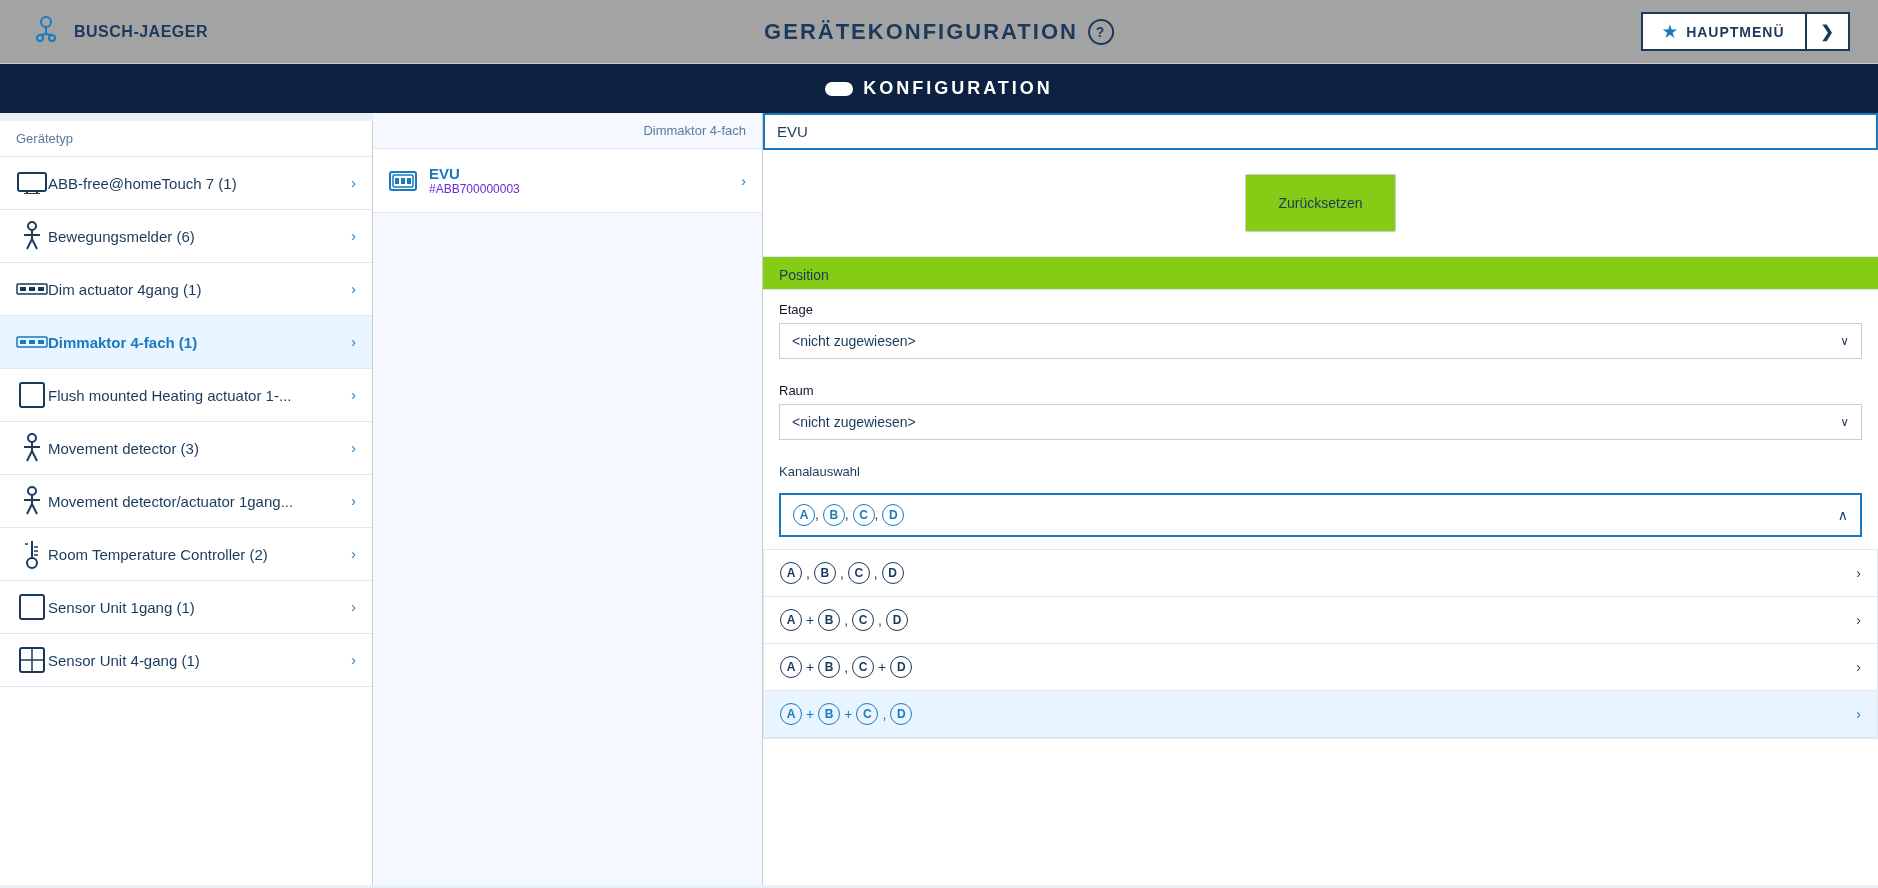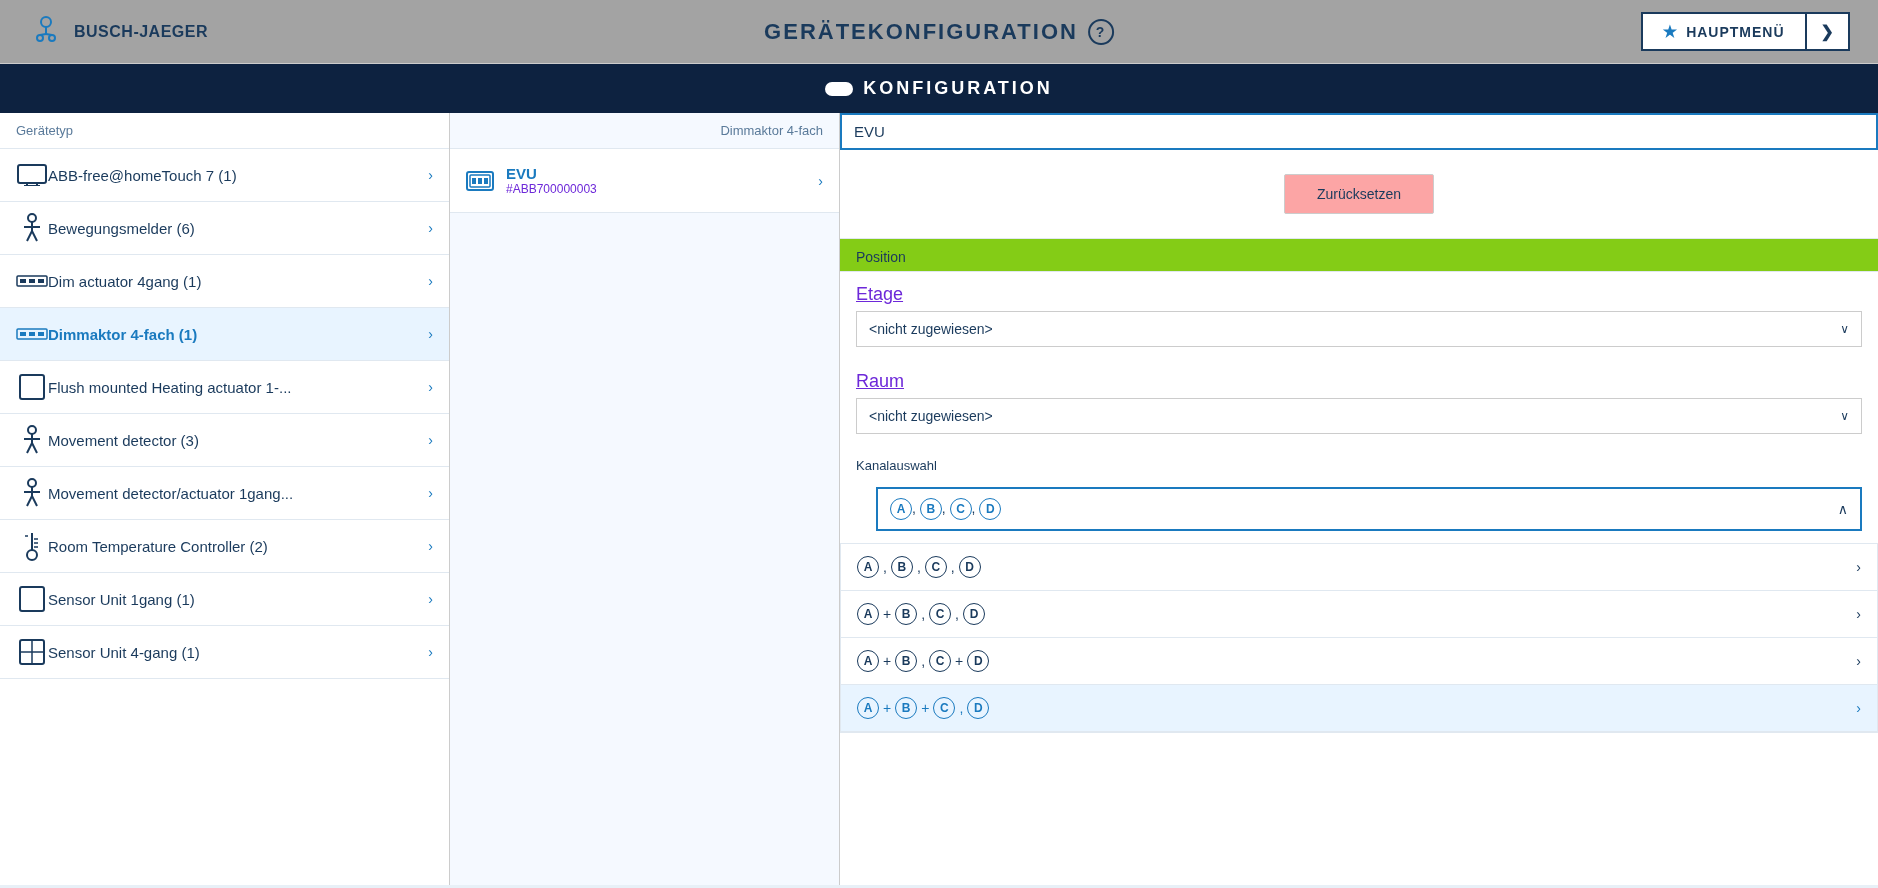--- a/index.html
+++ b/index.html
@@ -108,24 +108,25 @@
     }
 
     
     .main-content {
       display: flex;
       height: calc(888px - 64px - 52px);
     }
 
     
     .left-panel {
-      width: 450px;
+      width: 373px;
       background: #fff;
       border-right: 1px solid #ccc;
       overflow-y: auto;
+      margin-top: 8px;
     }
     .panel-header {
       padding: 10px 16px;
       color: #5a7a9a;
       font-size: 13px;
       border-bottom: 1px solid #e0e8f0;
     }
     .device-item {
       display: flex;
       align-items: center;
@@ -226,45 +227,44 @@
       border: none;
       outline: none;
       font-size: 15px;
       color: #1a3a5c;
       background: transparent;
     }
     .reset-btn {
       display: block;
       text-align: center;
       margin: 12px auto;
-      padding: 11px 32px;
+      padding: 20px 32px;
       border: 1px solid #ccc;
-      background: #fca5a5;
+      background: #84cc16;
       color: #1a3a5c;
       font-size: 14px;
       cursor: pointer;
       border-radius: 2px;
     }
     .section-title {
       padding: 10px 16px 6px;
       color: #1a3a5c;
       font-size: 14px;
       border-bottom: 1px solid #e0e8f0;
       background: #84cc16;
     }
     .form-group {
       padding: 12px 16px;
       background: #fff;
     }
     .form-label {
-      font-size: 18px;
-      color: #6d28d9;
+      font-size: 13px;
+      color: #0f172a;
       margin-bottom: 6px;
       display: block;
-      text-decoration: underline;
     }
     .select-wrapper {
       position: relative;
       border: 1px solid #ccc;
       background: #fff;
     }
     .select-display {
       padding: 9px 12px;
       display: flex;
       align-items: center;
@@ -289,21 +289,20 @@
       margin-bottom: 14px;
     }
     .kanal-selected {
       border: 2px solid #1a7abf;
       padding: 9px 12px;
       display: flex;
       align-items: center;
       justify-content: space-between;
       cursor: pointer;
       background: #fff;
-      margin-left: 20px;
     }
     .kanal-options {
       border: 1px solid #e0e8f0;
       background: #f5f9ff;
     }
     .kanal-option {
       padding: 12px 16px;
       border-bottom: 1px solid #e0e8f0;
       display: flex;
       align-items: center;

